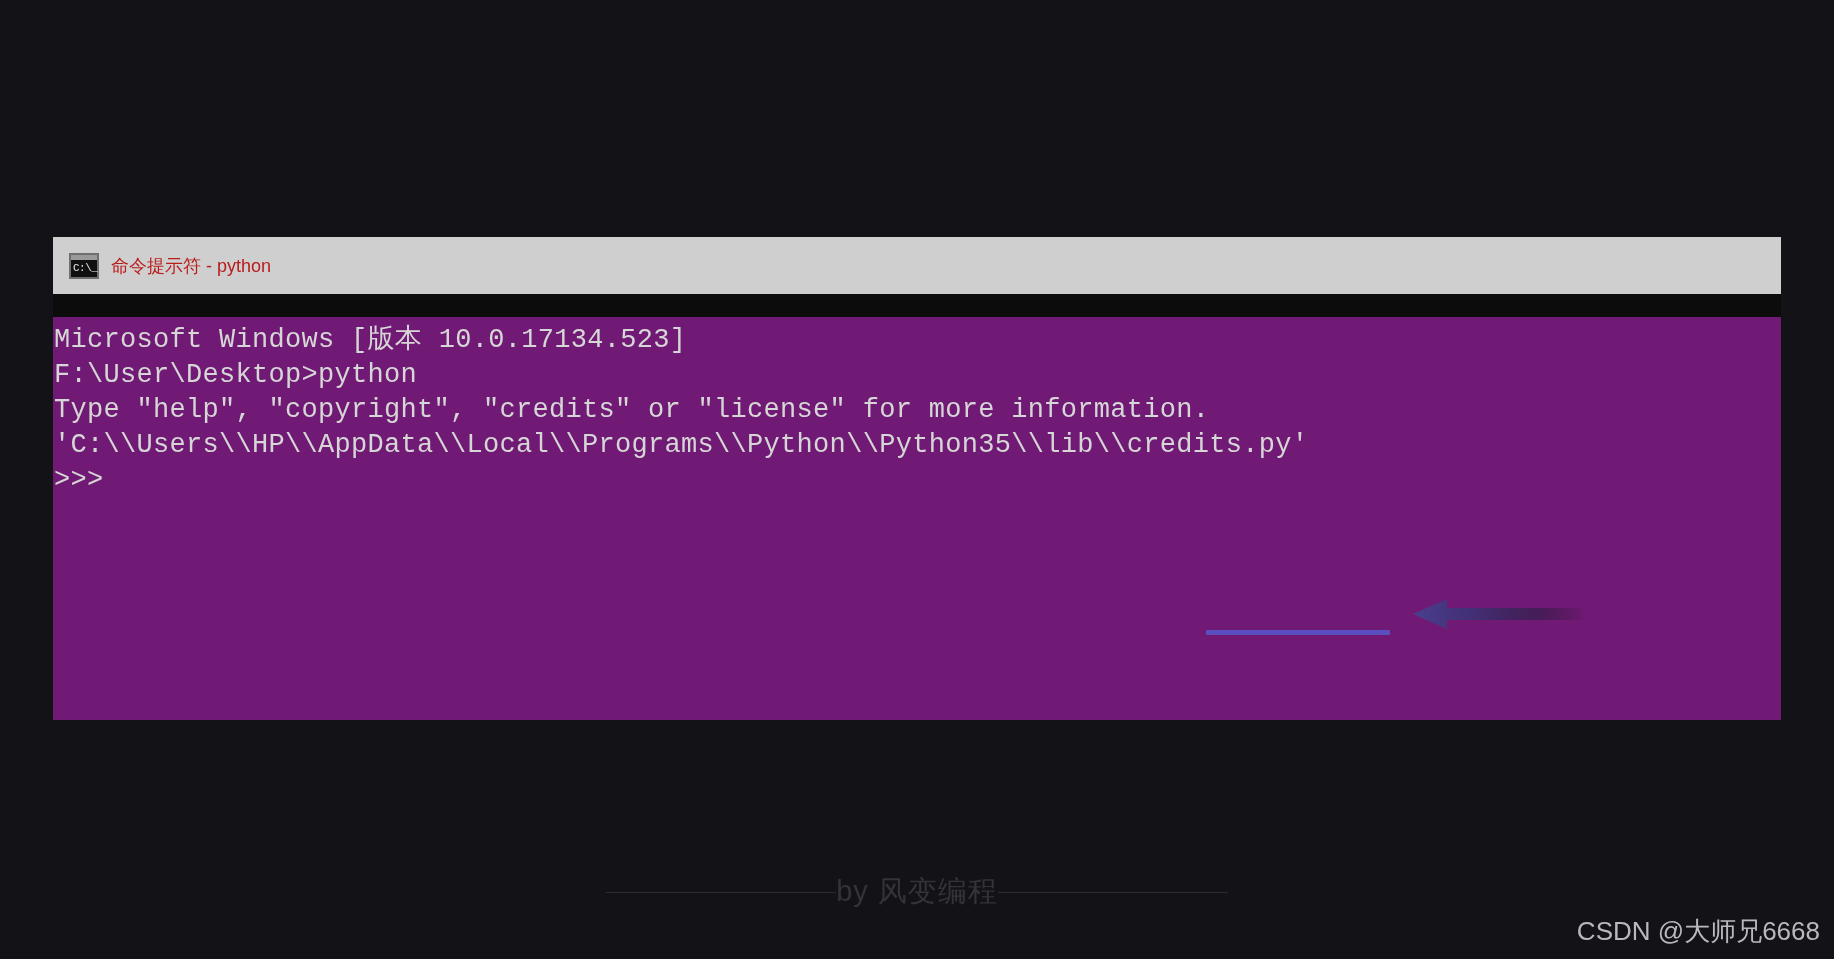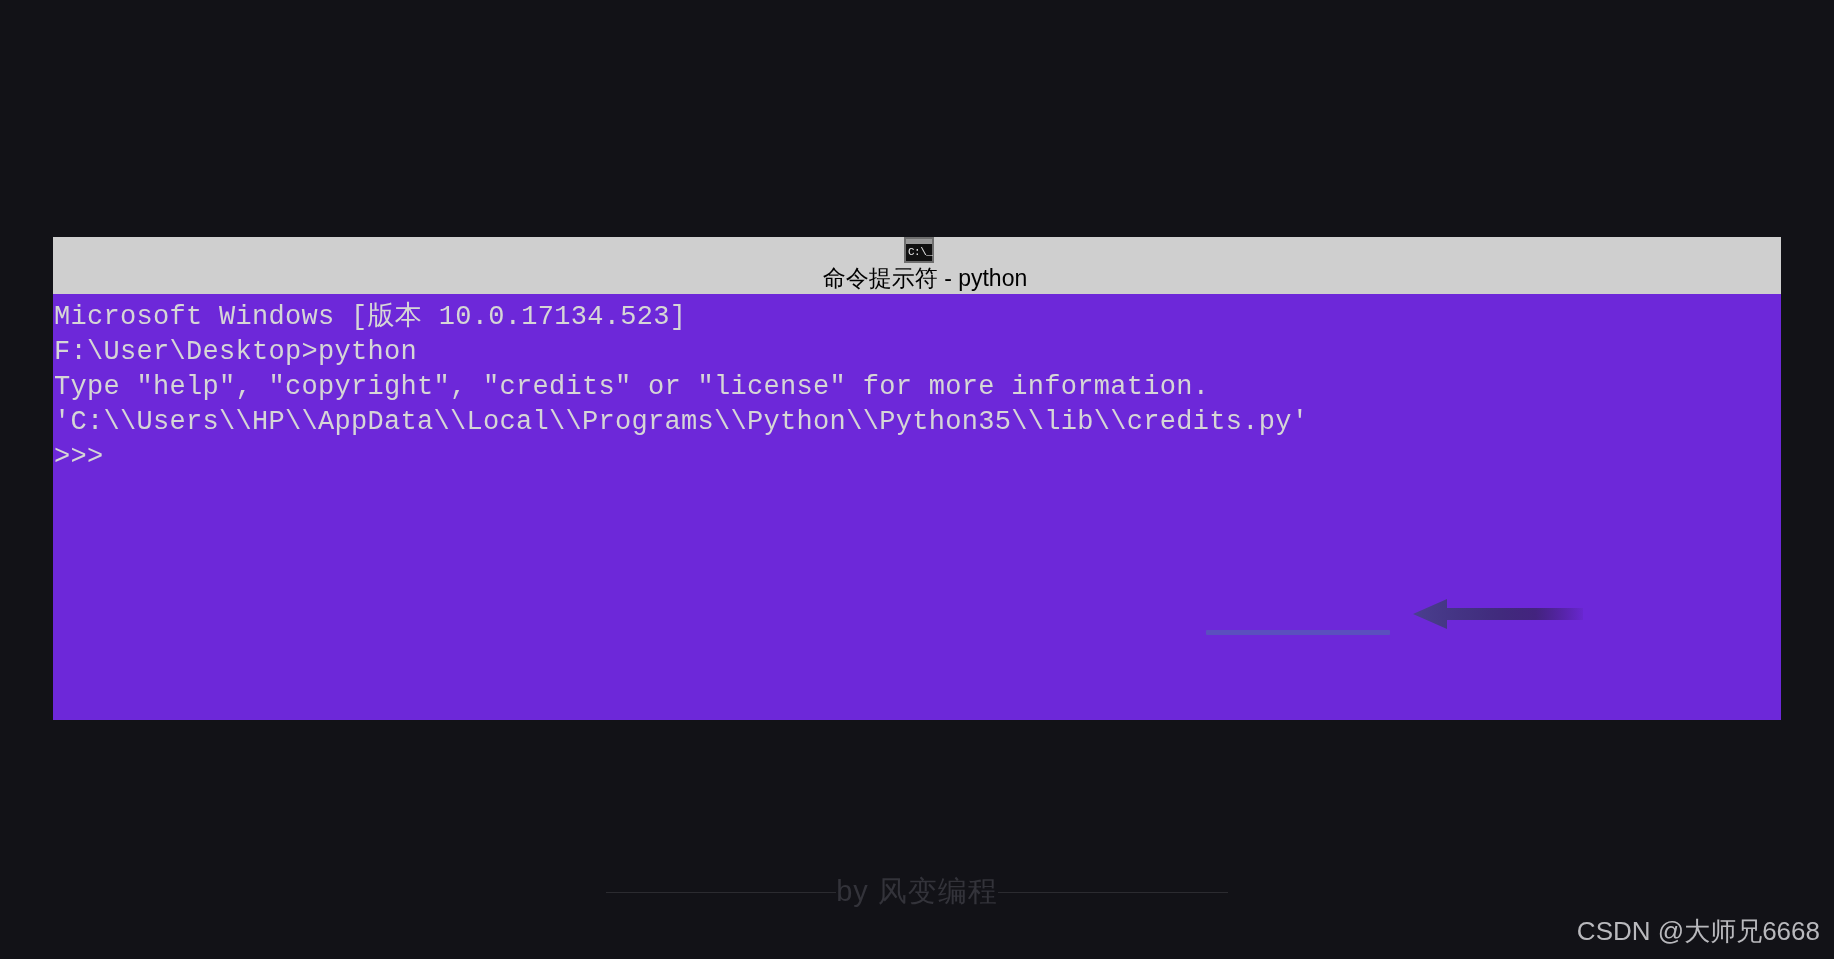--- a/index.html
+++ b/index.html
@@ -26,21 +26,20 @@
     overflow: hidden;
   }
 
   #console-titlebar {
     height: 57px;
     background: #cfcfcf;
     display: flex;
     align-items: center;
     padding-left: 16px;
     box-sizing: border-box;
-    flex-direction: column;
   }
 
   #console-icon {
     width: 30px;
     height: 26px;
     flex: 0 0 auto;
     margin-right: 12px;
     position: relative;
   }
   #console-icon .cmd-frame {
@@ -63,31 +62,32 @@
     color: #e8e8e8;
     font-family: "Liberation Mono", monospace;
     font-size: 11px;
     line-height: 12px;
     letter-spacing: -0.5px;
     white-space: nowrap;
   }
 
   #console-title-text {
     font-family: "Liberation Sans", sans-serif;
-    font-size: 23px;
-    color: #000000;
+    font-size: 18px;
+    color: #b91c1c;
     white-space: nowrap;
   }
 
   #console-body {
-    background: #6d28d9;
+    background: #701a75;
     height: 426px;
     padding: 6px 0 0 0;
     box-sizing: border-box;
     position: relative;
+    margin-top: 23px;
   }
 
   .term-line {
     font-family: "Liberation Mono", "DejaVu Sans Mono", monospace;
     font-size: 27px;
     line-height: 35px;
     color: #d6d6d6;
     white-space: pre;
     padding-left: 1px;
     letter-spacing: 0.3px;

